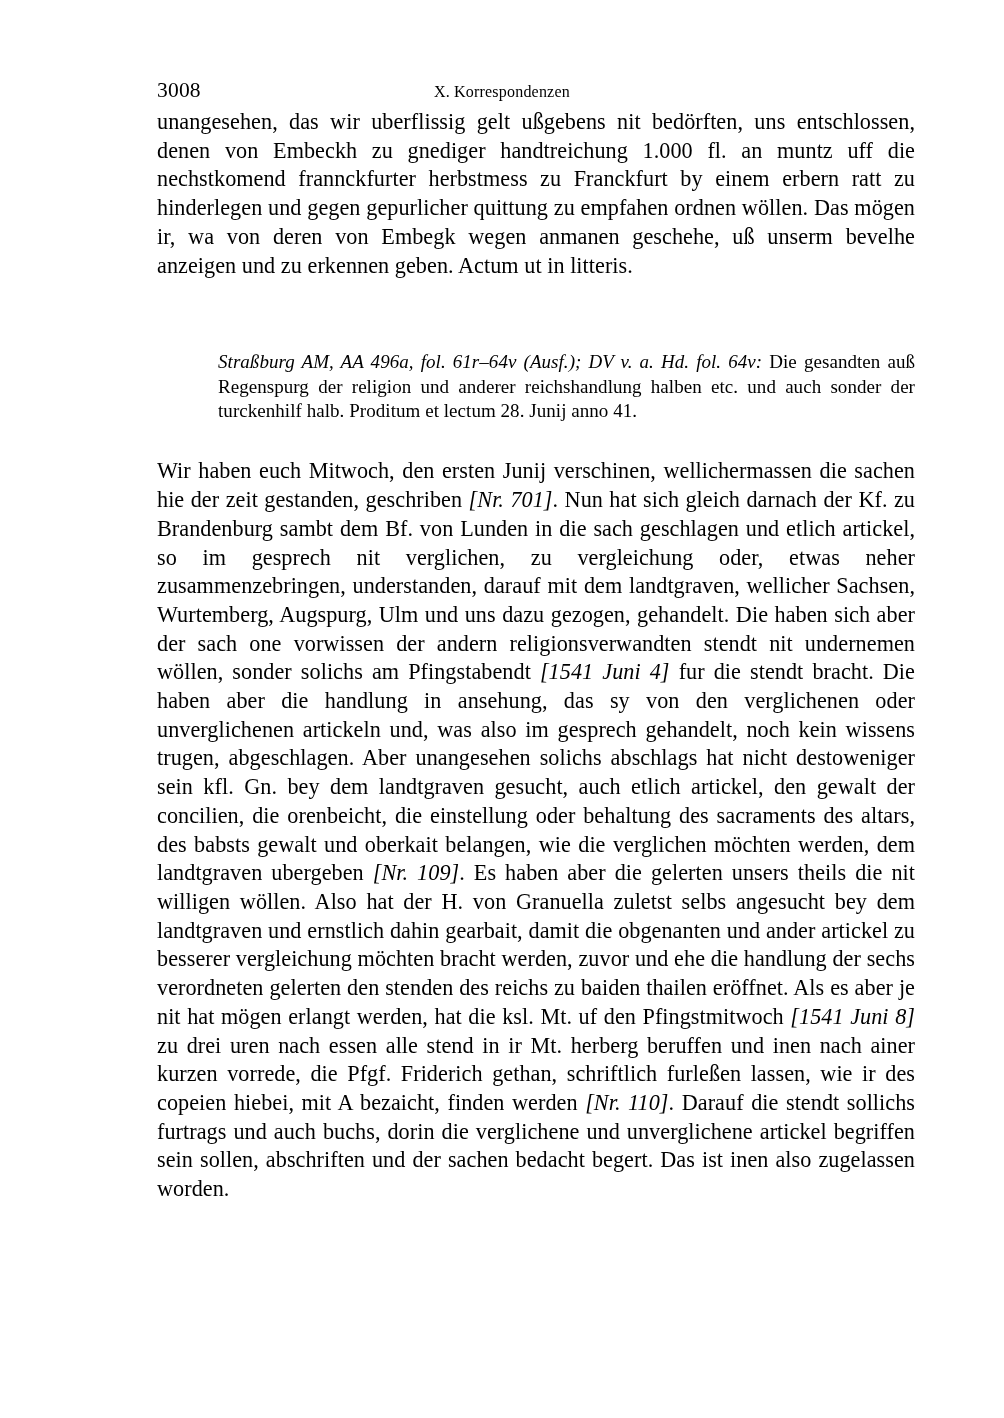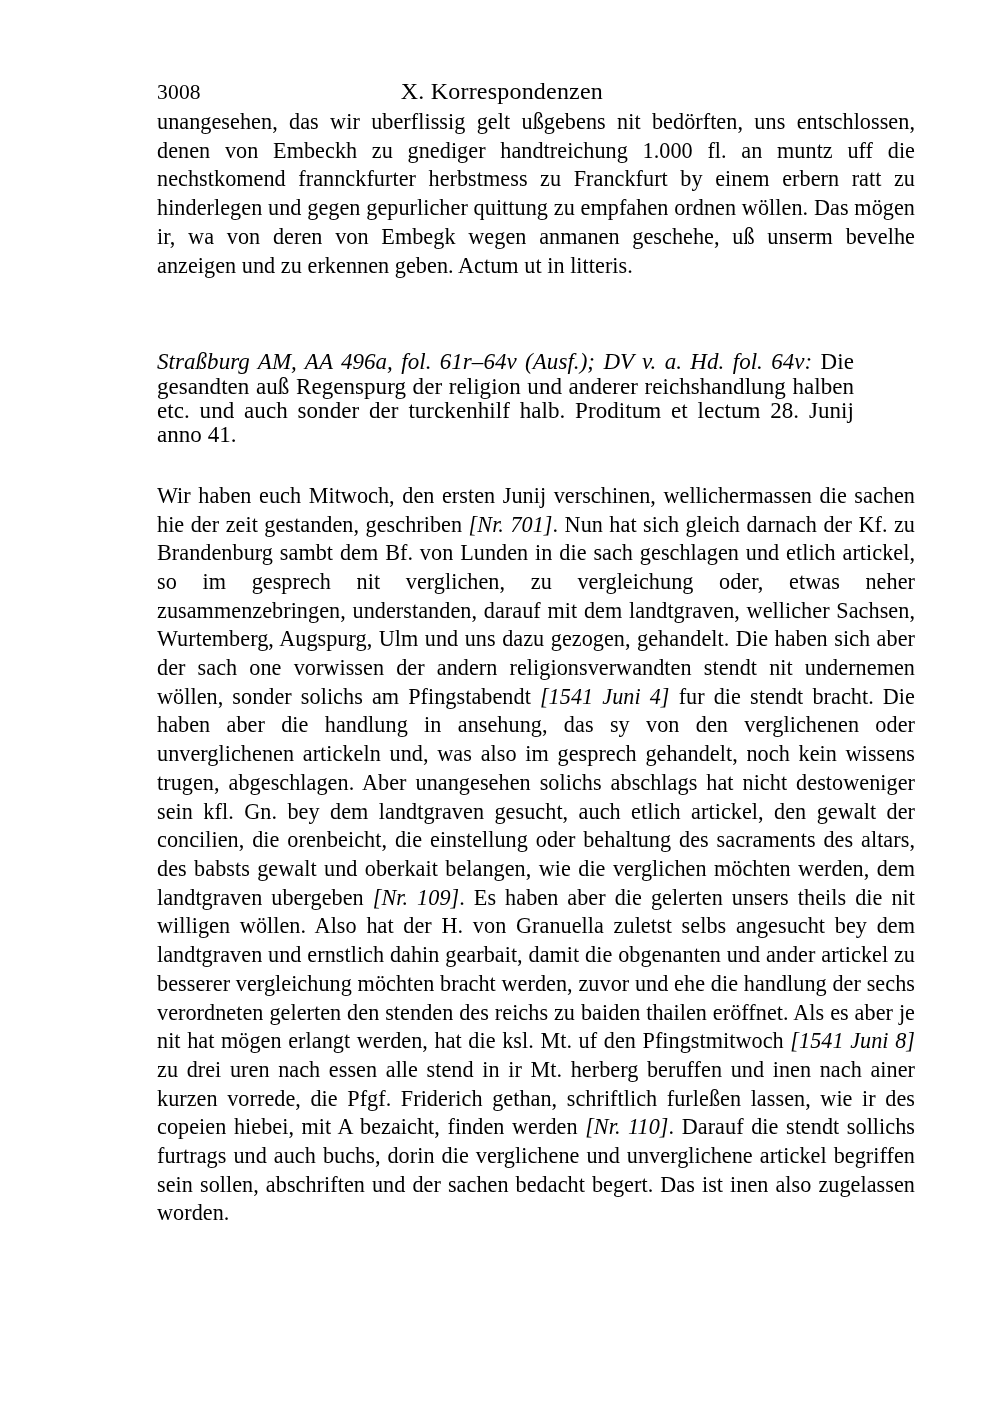--- a/index.html
+++ b/index.html
@@ -33,21 +33,21 @@
     align-items: baseline;
   }
   .folio {
     font-size: 21.5px;
     letter-spacing: 0.2px;
     white-space: nowrap;
   }
   .head-title {
     flex: 1;
     text-align: center;
-    font-size: 24px;
+    font-size: 16px;
     padding-right: 112px;
     letter-spacing: 0.2px;
     white-space: nowrap;
   }
 
   
   .column {
     position: absolute;
     left: 157px;
     top: 108px;
@@ -86,22 +86,23 @@
   }
   .entry-heading .entry-no {
     position: absolute;
     left: 0;
     top: 0;
     font-weight: bold;
   }
 
   
   .source-block {
+    margin-left: 61px;
     width: 697px;
-    font-size: 23px;
+    font-size: 19px;
     line-height: 24.4px;
     text-align: justify;
     letter-spacing: 0.05px;
   }
   .source-block.nojust { text-align: left; }
 
   i, .it { font-style: italic; }
   .smallcaps {
     font-variant: small-caps;
     font-style: normal;

